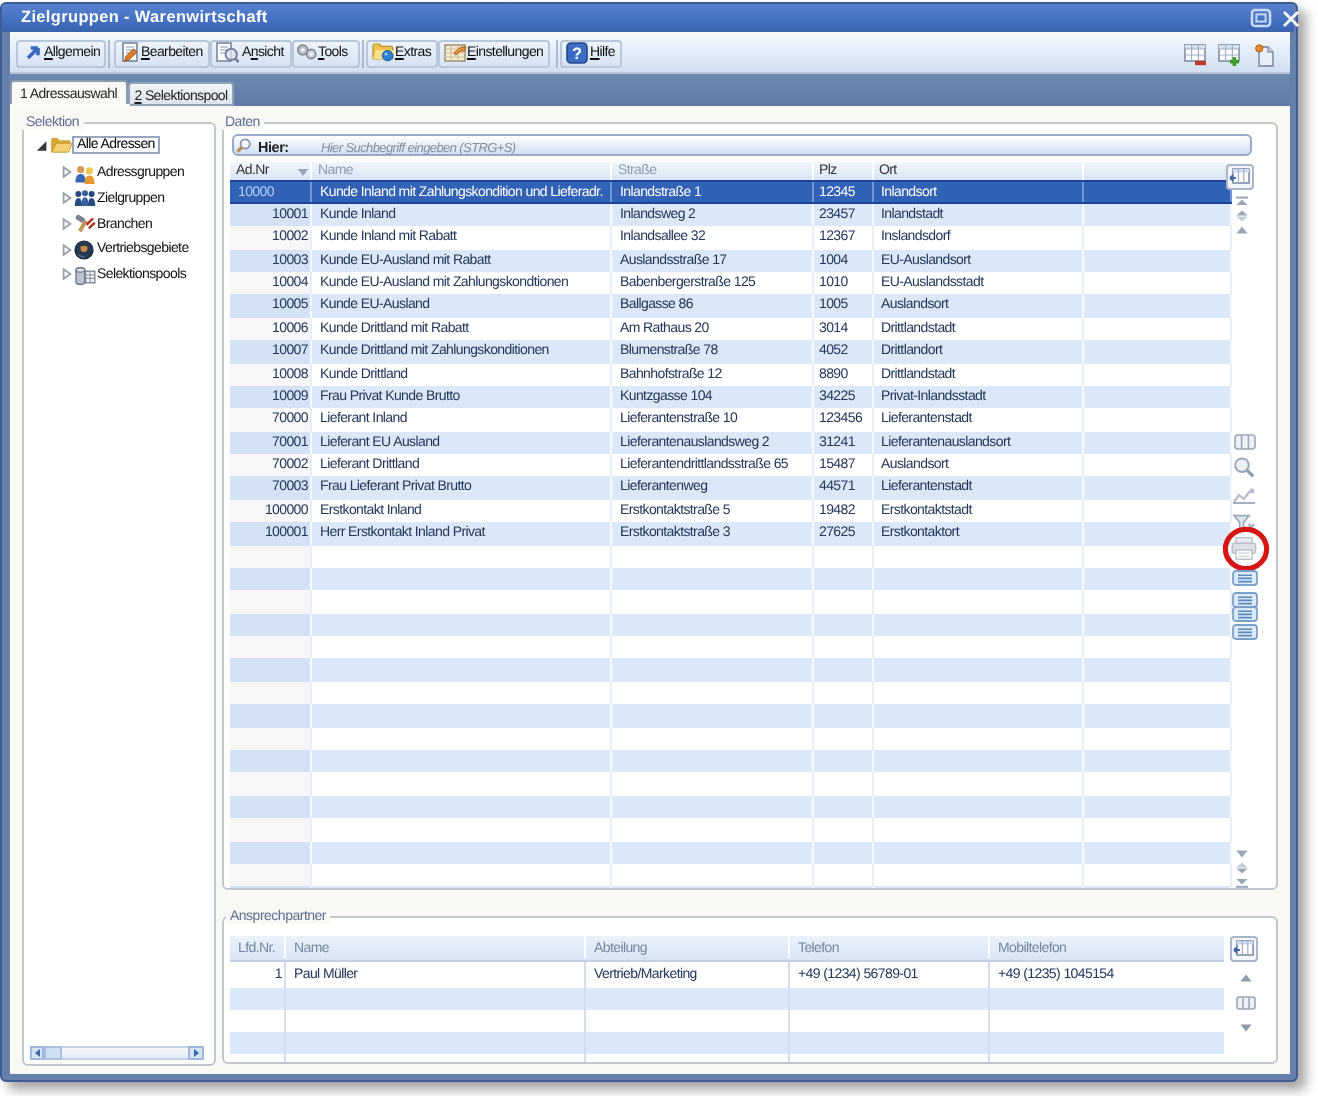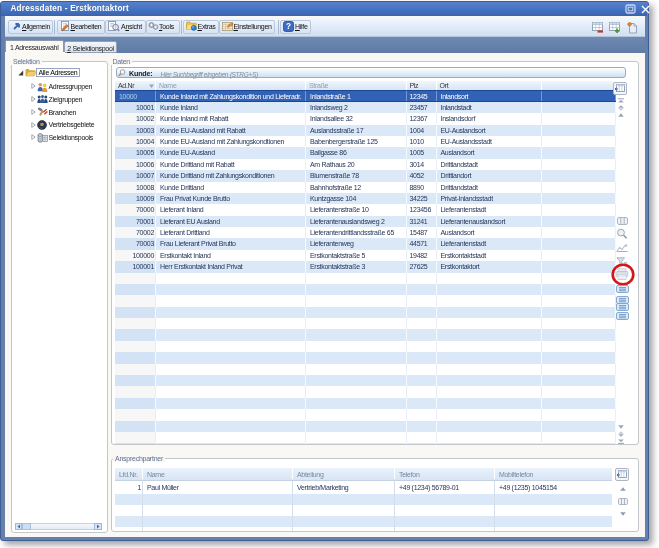--- a/index.html
+++ b/index.html
@@ -60,21 +60,21 @@
 
 .ahd{position:absolute;left:115px;top:468px;width:497px;height:12.5px;background:linear-gradient(#eaf2fb,#d8e5f4);border-bottom:1px solid #c2d1e4;font-size:7px;line-height:10px;color:#76879f;padding-top:2px}
 .ahd span{display:inline-block;height:10.5px;margin-top:-2px;padding-top:2px;vertical-align:top;border-right:1px solid #fff;padding-left:4px;letter-spacing:-.3px}
 .ar{position:absolute;left:115px;width:497px;height:11px;font-size:7px;line-height:11px;color:#24365a;white-space:nowrap}
 .ar span{display:inline-block;height:11px;vertical-align:top;border-right:1px solid #d3ddeb;padding-left:4px;letter-spacing:-.3px;overflow:hidden}
 .ac1{width:28px}.ac2{width:150px}.ac3{width:102px}.ac4{width:100px}.ac5{width:117px;border-right:none!important}
 u{text-decoration:underline}
 </style></head>
 <body>
 <div id="frame" class="abs"></div>
-<div id="titlebar" class="abs">Adressdaten - Erstkontaktort</div>
+<div id="titlebar" class="abs">Zielgruppen - Warenwirtschaft</div>
 <div id="btnrestore" class="abs">
     <svg width="11" height="10">
       <rect x="1" y="1" width="9" height="8" rx="1.5" fill="none" stroke="#c7d8f4" stroke-width="1.3"></rect>
       <rect x="3.2" y="3.2" width="4.6" height="3.6" fill="none" stroke="#c7d8f4" stroke-width="1"></rect>
     </svg>
   </div>
 <div id="btnclose" class="abs">
     <svg width="9" height="9" style="margin:2px 0 0 1px">
       <path d="M1 1 L8 8 M8 1 L1 8" stroke="#fff" stroke-width="1.4"></path>
     </svg>
@@ -287,21 +287,21 @@
     </svg>
   </div>
 <div class="abs" style="left:22px;top:522.5px;width:9px;height:7px;background:#cfdff3;border:1px solid #a8c0dd"></div>
 <div class="abs" style="left:94px;top:522.5px;width:7.5px;height:7px;background:#d6e4f5;border:1px solid #9fb9da">
     <svg width="6" height="5">
       <polygon points="2,0.5 4.5,2.5 2,4.5" fill="#3e68a8"></polygon>
     </svg>
   </div>
 
 <div id="search" class="abs">
-    <b>Kunde:</b>
+    <b>Hier:</b>
     <i>Hier Suchbegriff eingeben (STRG+S)</i>
   </div>
 
 <div class="hd"><span class="c1" style="padding-left:3px">Ad.Nr</span><span class="c2" style="color:#8e9cb2">Name</span><span class="c3" style="color:#8e9cb2">Straße</span><span class="c4">Plz</span><span class="c5">Ort</span><span class="c6"></span></div>
 <div class="r rs" style="top:90.0px;height:12.38px"><span class="c1" style="padding-left:4px;text-align:left">10000</span><span class="c2">Kunde Inland mit Zahlungskondition und Lieferadr.</span><span class="c3">Inlandstraße 1</span><span class="c4 plz">12345</span><span class="c5">Inlandsort</span><span class="c6"></span></div>
 <div class="r rb" style="top:101.88px"><span class="c1 num">10001</span><span class="c2">Kunde Inland</span><span class="c3">Inlandsweg 2</span><span class="c4 plz">23457</span><span class="c5">Inlandstadt</span><span class="c6"></span></div>
 <div class="r rw" style="top:113.25999999999999px"><span class="c1 num">10002</span><span class="c2">Kunde Inland mit Rabatt</span><span class="c3">Inlandsallee 32</span><span class="c4 plz">12367</span><span class="c5">Inslandsdorf</span><span class="c6"></span></div>
 <div class="r rb" style="top:124.63999999999999px"><span class="c1 num">10003</span><span class="c2">Kunde EU-Ausland mit Rabatt</span><span class="c3">Auslandsstraße 17</span><span class="c4 plz">1004</span><span class="c5">EU-Auslandsort</span><span class="c6"></span></div>
 <div class="r rw" style="top:136.01999999999998px"><span class="c1 num">10004</span><span class="c2">Kunde EU-Ausland mit Zahlungskondtionen</span><span class="c3">Babenbergerstraße 125</span><span class="c4 plz">1010</span><span class="c5">EU-Auslandsstadt</span><span class="c6"></span></div>
 <div class="r rb" style="top:147.39999999999998px"><span class="c1 num">10005</span><span class="c2">Kunde EU-Ausland</span><span class="c3">Ballgasse 86</span><span class="c4 plz">1005</span><span class="c5">Auslandsort</span><span class="c6"></span></div>

